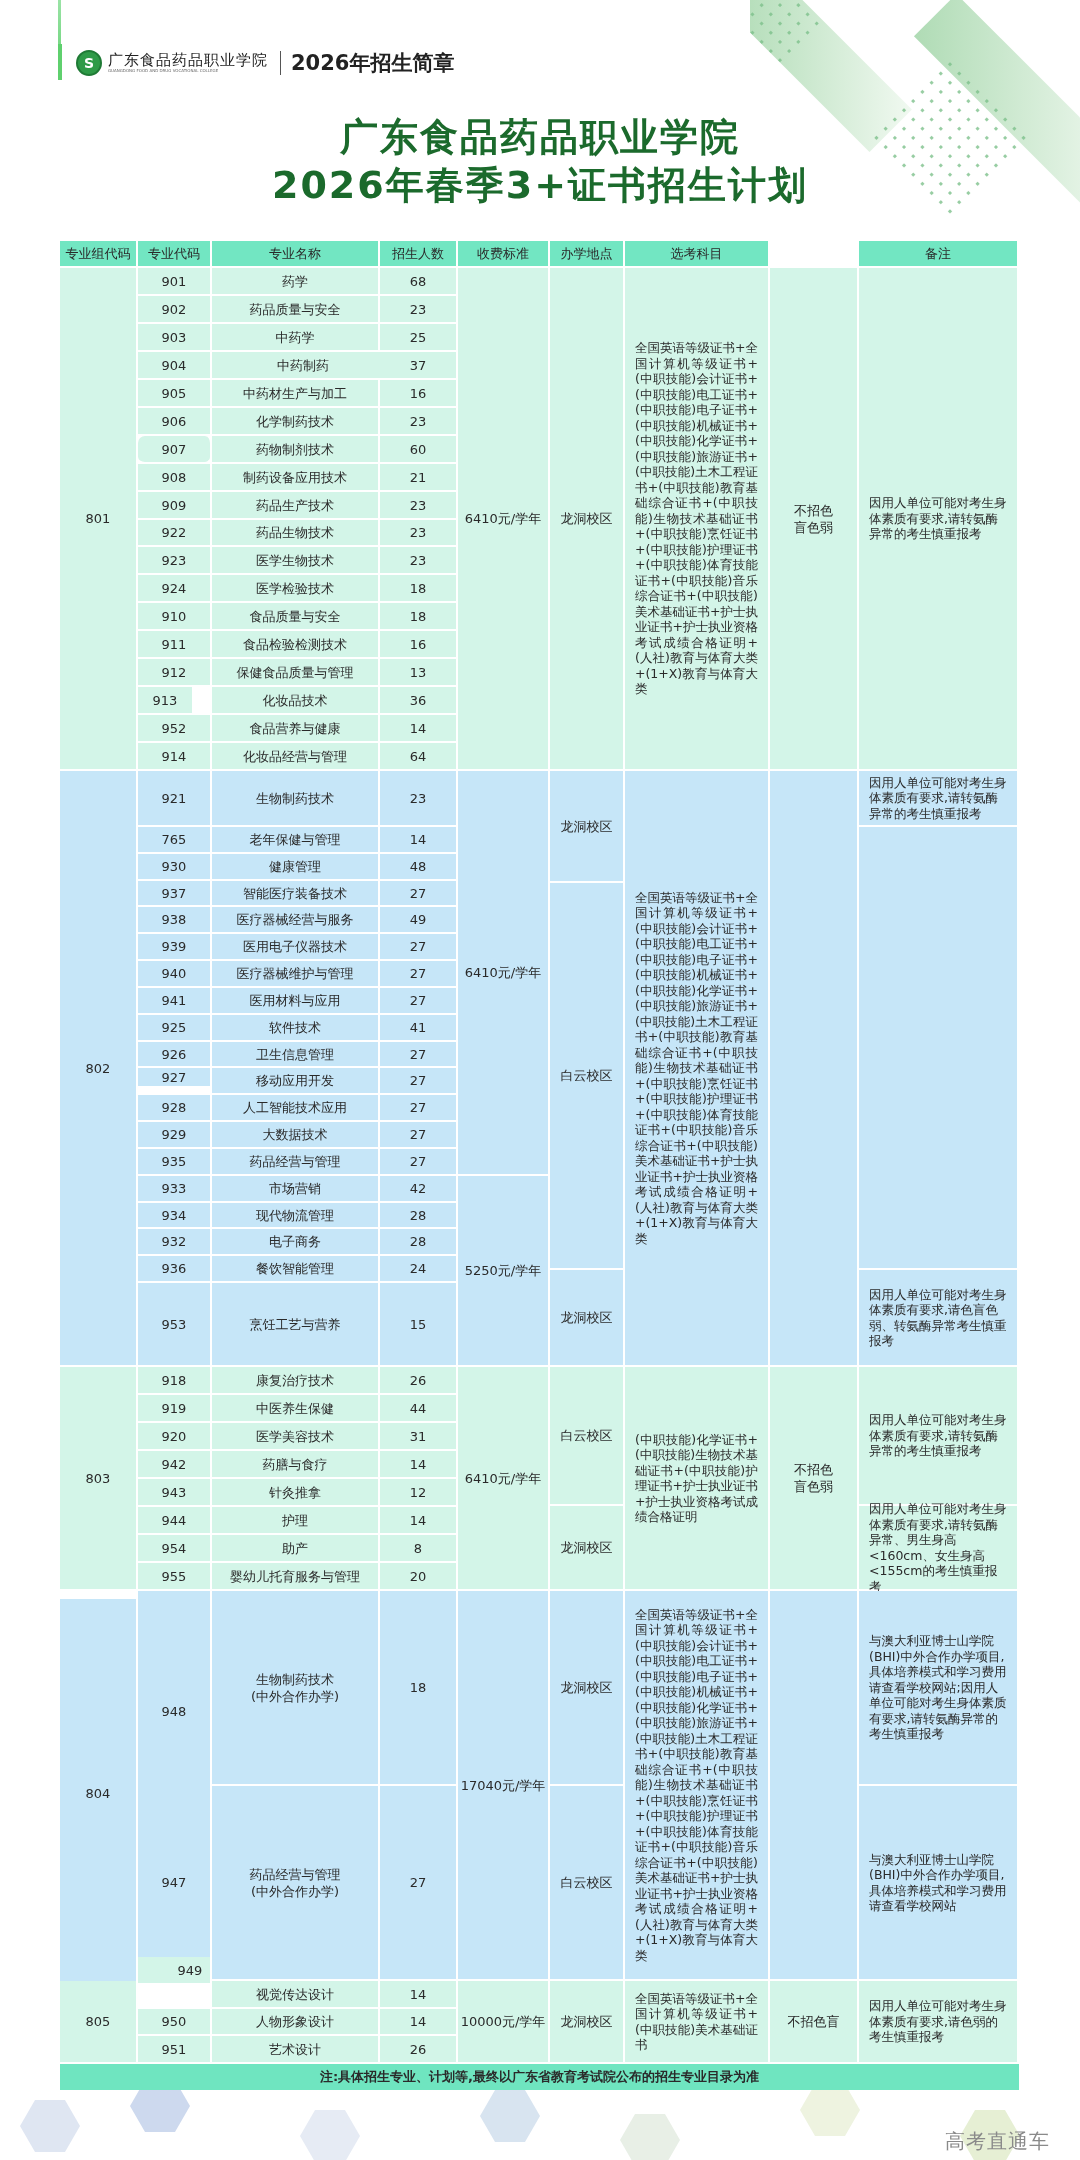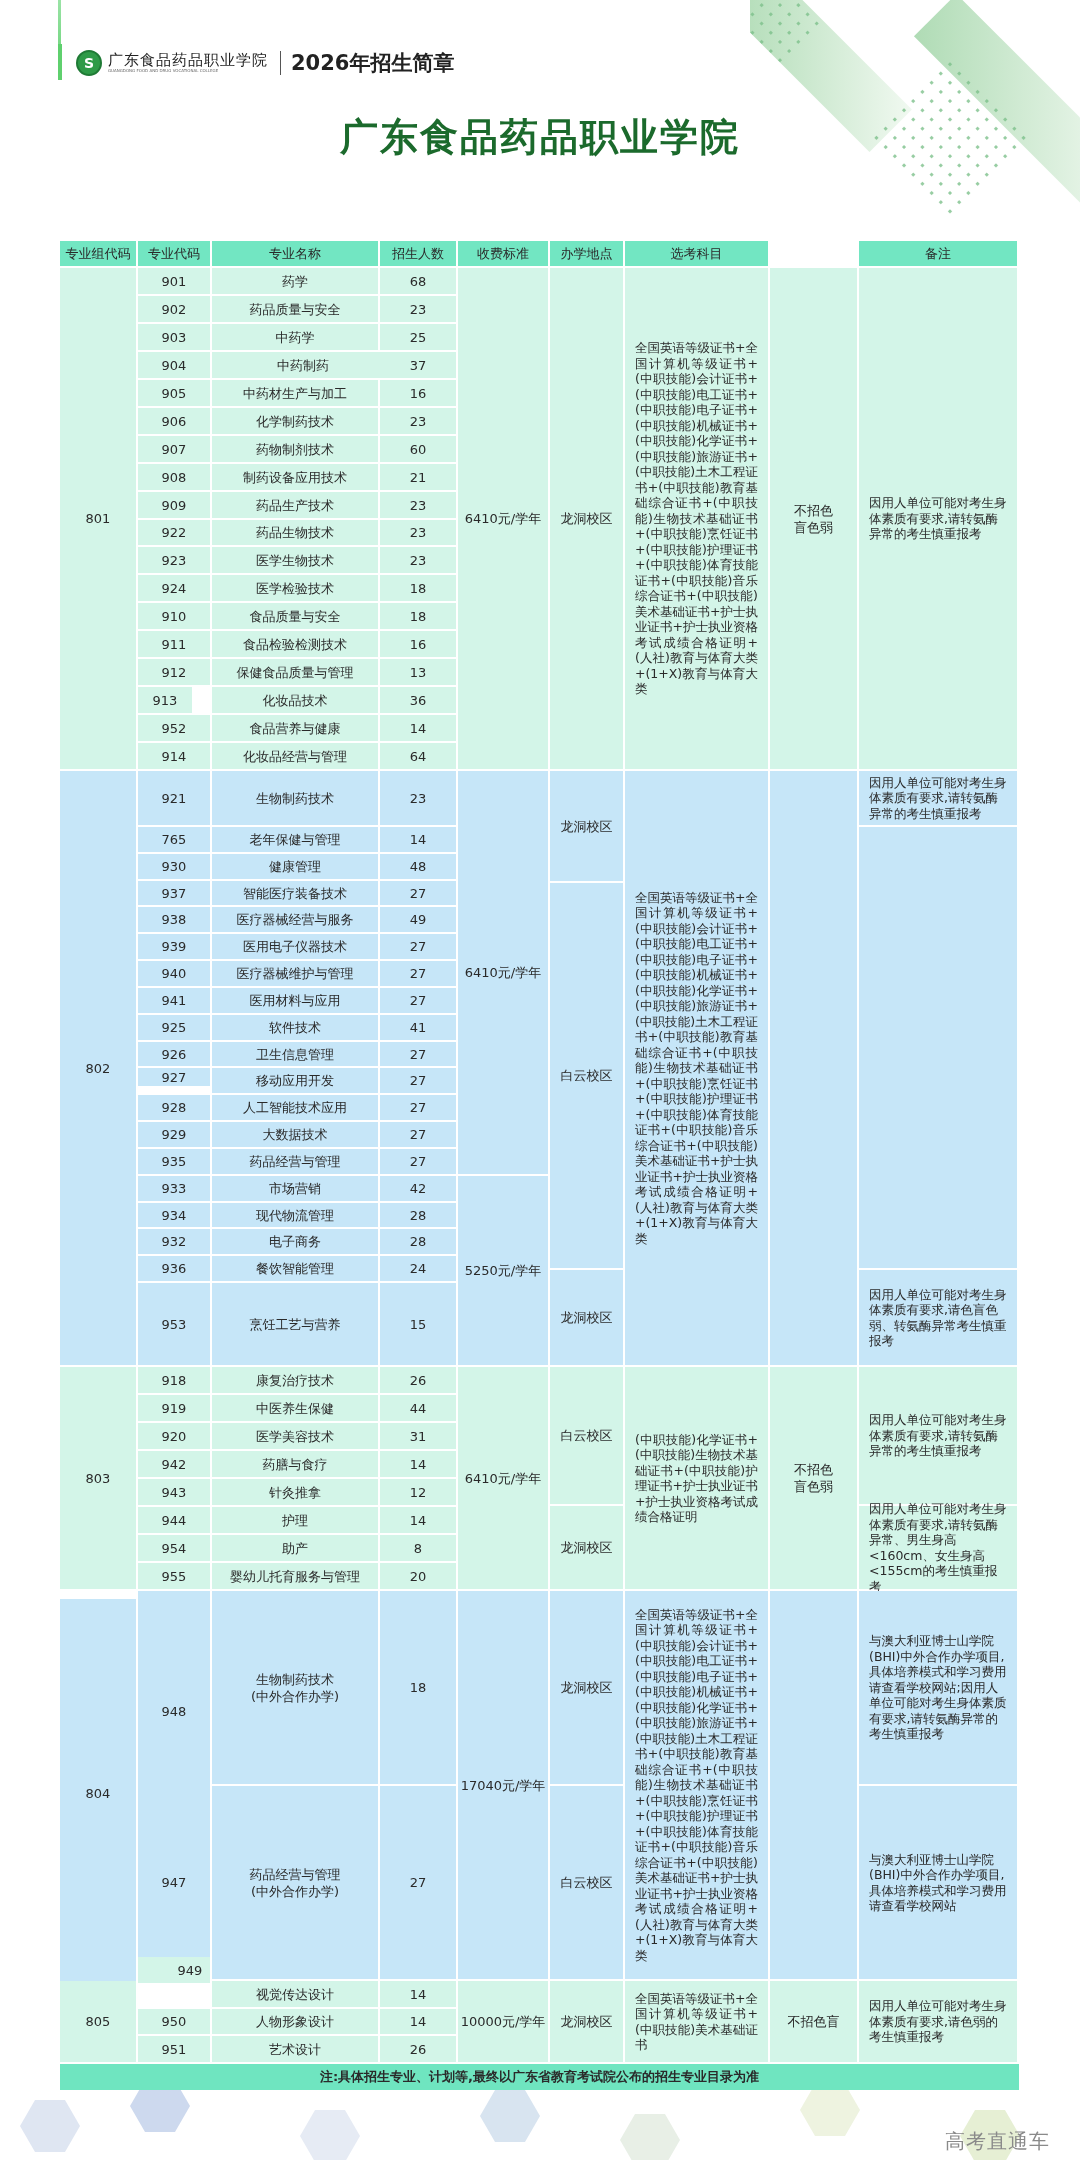--- a/index.html
+++ b/index.html
@@ -46,20 +46,21 @@
   <div>
     <div class="brand-name">广东食品药品职业学院</div>
     <div class="brand-sub" style="margin-left:6px;">GUANGDONG FOOD AND DRUG VOCATIONAL COLLEGE</div>
   </div>
   <div class="brand-sep"></div>
   <div class="brand-title">2026年招生简章</div>
 </div>
 
 <div class="title">
   <div>广东食品药品职业学院</div>
+  <div>2026年春季3+证书招生计划</div>
 </div>
 
 <div class="table" id="tbl">
     <div class="cell hdr" style="left: 0px; width: 78px; top: 0px; height: 27px;">专业组代码</div>
     <div class="cell hdr" style="left: 78px; width: 74px; top: 0px; height: 27px;">专业代码</div>
     <div class="cell hdr" style="left: 152px; width: 168px; top: 0px; height: 27px;">专业名称</div>
     <div class="cell hdr" style="left: 320px; width: 78px; top: 0px; height: 27px;">招生人数</div>
     <div class="cell hdr" style="left: 398px; width: 92px; top: 0px; height: 27px;">收费标准</div>
     <div class="cell hdr" style="left: 490px; width: 75px; top: 0px; height: 27px;">办学地点</div>
     <div class="cell hdr" style="left: 565px; width: 145px; top: 0px; height: 27px;">选考科目</div>
@@ -77,21 +78,21 @@
     <div class="cell g-green" style="left: 320px; width: 78px; top: 83px; height: 28px;">25</div>
     <div class="cell g-green" style="left: 78px; width: 74px; top: 111px; height: 28px;">904</div>
     <div class="cell g-green" style="left: 152px; width: 184px; top: 111px; height: 28px;">中药制药</div>
     <div class="cell g-green" style="left: 320px; width: 78px; top: 111px; height: 28px;">37</div>
     <div class="cell g-green" style="left: 78px; width: 74px; top: 139px; height: 28px;">905</div>
     <div class="cell g-green" style="left: 152px; width: 168px; top: 139px; height: 28px;">中药材生产与加工</div>
     <div class="cell g-green" style="left: 320px; width: 78px; top: 139px; height: 28px;">16</div>
     <div class="cell g-green" style="left: 78px; width: 74px; top: 167px; height: 28px;">906</div>
     <div class="cell g-green" style="left: 152px; width: 168px; top: 167px; height: 28px;">化学制药技术</div>
     <div class="cell g-green" style="left: 320px; width: 78px; top: 167px; height: 28px;">23</div>
-    <div class="cell g-green" style="left: 78px; width: 74px; top: 195px; height: 28px;">907</div>
+    <div class="cell g-green" style="left: 78px; width: 74px; top: 195px; height: 28px; border-radius: 7px;">907</div>
     <div class="cell g-green" style="left: 152px; width: 168px; top: 195px; height: 28px;">药物制剂技术</div>
     <div class="cell g-green" style="left: 320px; width: 78px; top: 195px; height: 28px;">60</div>
     <div class="cell g-green" style="left: 78px; width: 74px; top: 223px; height: 28px;">908</div>
     <div class="cell g-green" style="left: 152px; width: 168px; top: 223px; height: 28px;">制药设备应用技术</div>
     <div class="cell g-green" style="left: 320px; width: 78px; top: 223px; height: 28px;">21</div>
     <div class="cell g-green" style="left: 78px; width: 74px; top: 251px; height: 28px;">909</div>
     <div class="cell g-green" style="left: 152px; width: 168px; top: 251px; height: 28px;">药品生产技术</div>
     <div class="cell g-green" style="left: 320px; width: 78px; top: 251px; height: 28px;">23</div>
     <div class="cell g-green" style="left: 78px; width: 74px; top: 279px; height: 27px;">922</div>
     <div class="cell g-green" style="left: 152px; width: 168px; top: 279px; height: 27px;">药品生物技术</div>

